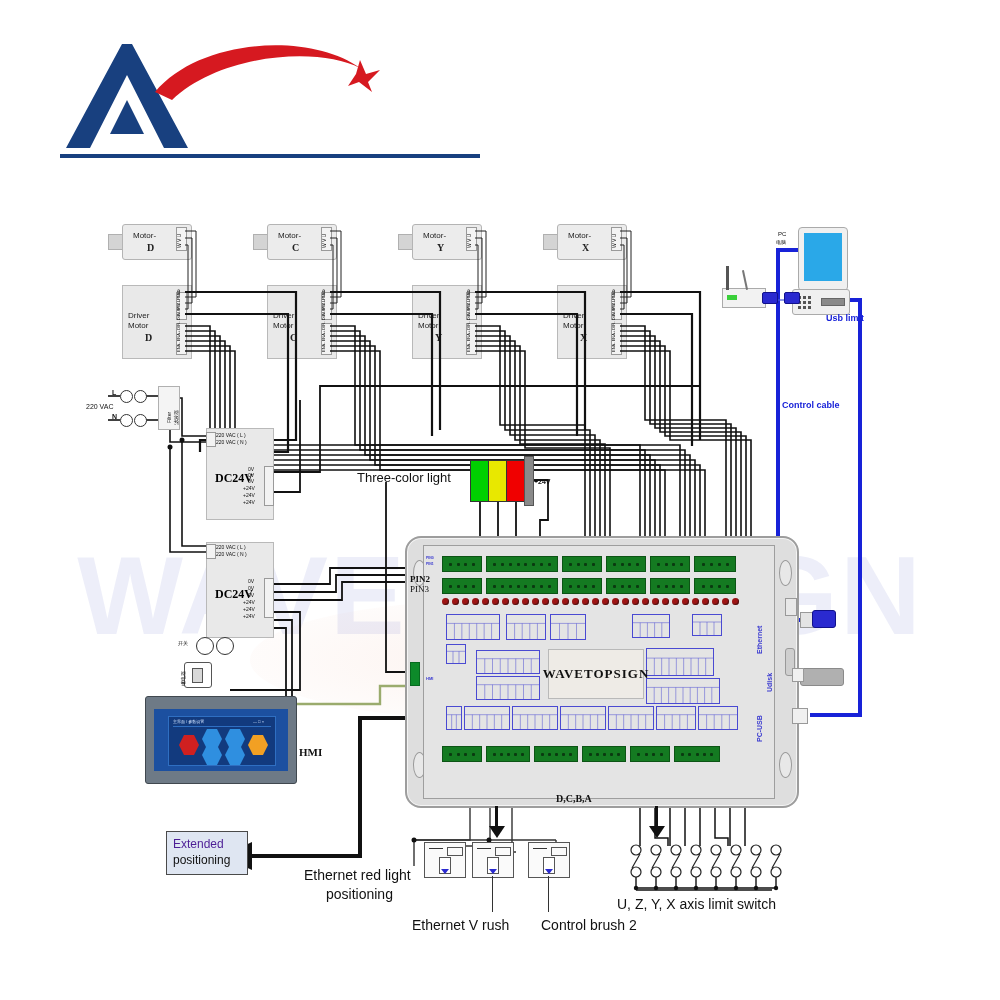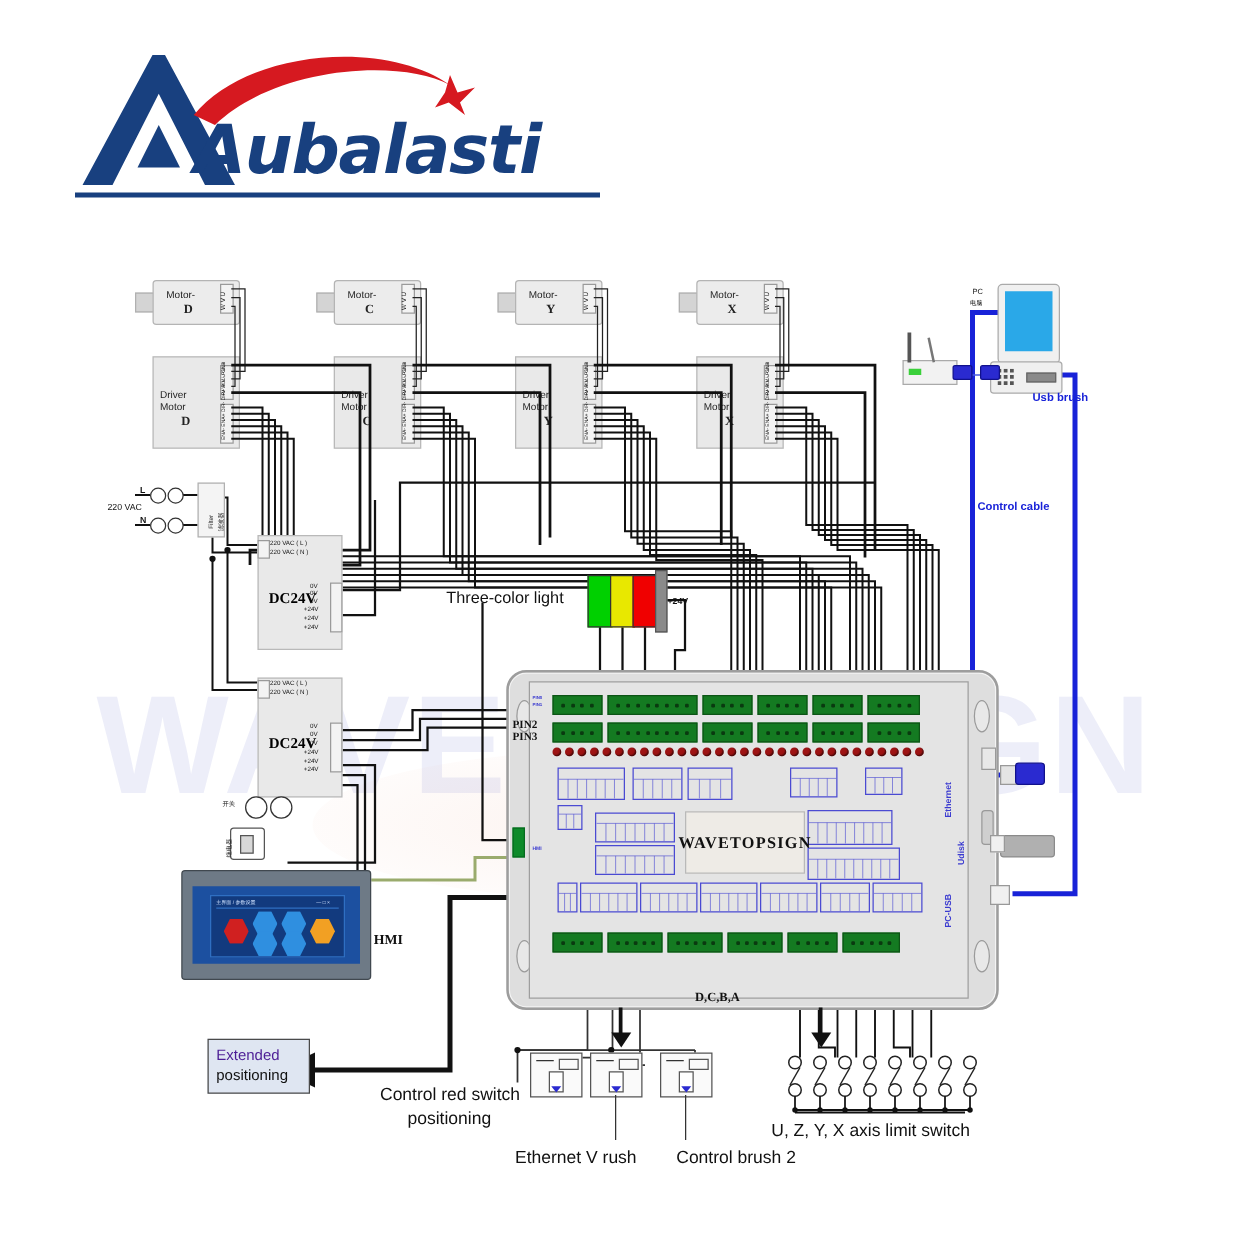--- a/index.html
+++ b/index.html
@@ -77,21 +77,20 @@
 
 <div id="page">
 
   <div id="logo" class="abs">
     <svg width="420" height="130" viewBox="0 0 420 130">
       <path d="M6 118 L62 14 L72 14 L128 118 L104 118 L67 45 L30 118 Z" fill="#18407f"></path>
       <path d="M50 104 L67 70 L84 104 Z" fill="#18407f"></path>
       <path d="M95 62 C140 8, 250 2, 300 38 C258 16, 160 24, 112 70 Z" fill="#d61920"></path>
       <polygon points="300,30 306,44 320,40 308,52 312,62 299,52 288,56 296,44" fill="#d61920"></polygon>
     </svg>
-    <div class="txt">Aubalasti</div>
     <div class="rule"></div>
   </div>
 
   <div id="wm">WAVETOPSIGN</div>
   <div id="wm2"></div>
 
   <div class="abs motor-shaft" style="left:108px;top:234px;width:14px;height:14px"></div>
   <div class="abs motor-body" style="left:122px;top:224px;width:68px;height:34px">
     <div class="abs lbl" style="left:10px;top:7px">Motor-</div>
     <div class="abs lbl lbl-b" style="left:24px;top:18px;font-size:10px;font-family:'Liberation Serif',serif">D</div>
@@ -429,21 +428,21 @@
       <div class="abs green" style="left:270px;top:32px;width:40px;height:14px">
           <div class="pin" style="left: 6.5px;"></div>
           <div class="pin" style="left: 14.5px;"></div>
           <div class="pin" style="left: 22.5px;"></div>
           <div class="pin" style="left: 30.5px;"></div>
         </div>
 
       <div class="abs silktxt" style="left:2px;top:10px;font-size:3.5px">PIN0</div>
       <div class="abs silktxt" style="left:2px;top:16px;font-size:3.5px">PIN1</div>
       <div class="abs" style="left:-14px;top:28px;font-size:9px;font-weight:bold;font-family:'Liberation Serif',serif;color:#111">PIN2</div>
-      <div class="abs" style="left:-14px;top:38px;font-size:9px;font-weight:bold;font-family:'Liberation Serif',serif;color:#111">PIN3</div>
+      <div class="abs" style="left:-14px;top:38px;font-size:9px;font-weight:normal;font-family:'Liberation Serif',serif;color:#111">PIN3</div>
 
       <div id="ledrow" class="abs" style="left:18px;top:52px;width:300px;height:9px">
           <div class="led" style="left: 0px; top: 0px;"></div>
           <div class="led" style="left: 10px; top: 0px;"></div>
           <div class="led" style="left: 20px; top: 0px;"></div>
           <div class="led" style="left: 30px; top: 0px;"></div>
           <div class="led" style="left: 40px; top: 0px;"></div>
           <div class="led" style="left: 50px; top: 0px;"></div>
           <div class="led" style="left: 60px; top: 0px;"></div>
           <div class="led" style="left: 70px; top: 0px;"></div>
@@ -685,21 +684,21 @@
             <rect x="5" y="5" width="3" height="3"></rect>
             <rect x="10" y="5" width="3" height="3"></rect>
         <rect x="0" y="10" width="3" height="3"></rect>
             <rect x="5" y="10" width="3" height="3"></rect>
             <rect x="10" y="10" width="3" height="3"></rect>
       </g>
         </svg>
     </div>
     <div class="abs" style="left:28px;top:8px;width:22px;height:6px;background:#8a8a8a;border:1px solid #666"></div>
   </div>
-  <div class="abs bluetxt" style="left:826px;top:313px;font-size:9px">Usb brush</div>
+  <div class="abs bluetxt" style="left:826px;top:313px;font-size:9px">Usb limit</div>
   <div class="abs bluetxt" style="left:782px;top:400px;font-size:9px">Control cable</div>
 
   <div class="router" style="left:722px;top:288px;width:42px;height:18px">
     <div class="abs" style="left:4px;top:6px;width:10px;height:5px;background:#3ad03a"></div>
   </div>
   <div class="abs" style="left:726px;top:266px;width:3px;height:24px;background:#555"></div>
   <div class="abs" style="left:744px;top:270px;width:2px;height:20px;background:#777;transform:rotate(-12deg)"></div>
   <div class="rj45" style="left:762px;top:292px;width:14px;height:10px"></div>
   <div class="rj45" style="left:784px;top:292px;width:14px;height:10px"></div>
 
@@ -744,21 +743,21 @@
     <div class="abs sq" style="left:14px;top:14px;width:10px;height:15px"></div>
     <div class="abs" style="left:16px;top:26px;width:0;height:0;border-left:4px solid transparent;border-right:4px solid transparent;border-top:5px solid #2a2ad0"></div>
   </div>
   <div class="abs sq" style="left:528px;top:842px;width:40px;height:34px;background:#fafafa">
     <div class="abs" style="left:4px;top:5px;width:14px;height:1px;background:#333"></div>
     <div class="abs" style="left:22px;top:4px;width:14px;height:7px;border:1px solid #555"></div>
     <div class="abs sq" style="left:14px;top:14px;width:10px;height:15px"></div>
     <div class="abs" style="left:16px;top:26px;width:0;height:0;border-left:4px solid transparent;border-right:4px solid transparent;border-top:5px solid #2a2ad0"></div>
   </div>
 
-  <div class="abs callout" style="left:304px;top:867px">Control red switch</div>
+  <div class="abs callout" style="left:304px;top:867px">Ethernet red light</div>
   <div class="abs callout" style="left:326px;top:886px">positioning</div>
   <div class="abs callout" style="left:412px;top:917px">Ethernet V rush</div>
   <div class="abs callout" style="left:541px;top:917px">Control brush 2</div>
   <div class="abs" style="left:492px;top:876px;width:1px;height:36px;background:#333"></div>
   <div class="abs" style="left:548px;top:876px;width:1px;height:36px;background:#333"></div>
 
   <div id="limitsw" class="abs" style="left:626px;top:840px;width:160px;height:54px"><svg width="160" height="54">
         <circle cx="10" cy="10" r="5" fill="#fff" stroke="#222" stroke-width="1.2"></circle>
         <circle cx="10" cy="32" r="5" fill="#fff" stroke="#222" stroke-width="1.2"></circle>
         <line x1="6" y1="28" x2="14" y2="14" stroke="#222" stroke-width="1.2"></line>

